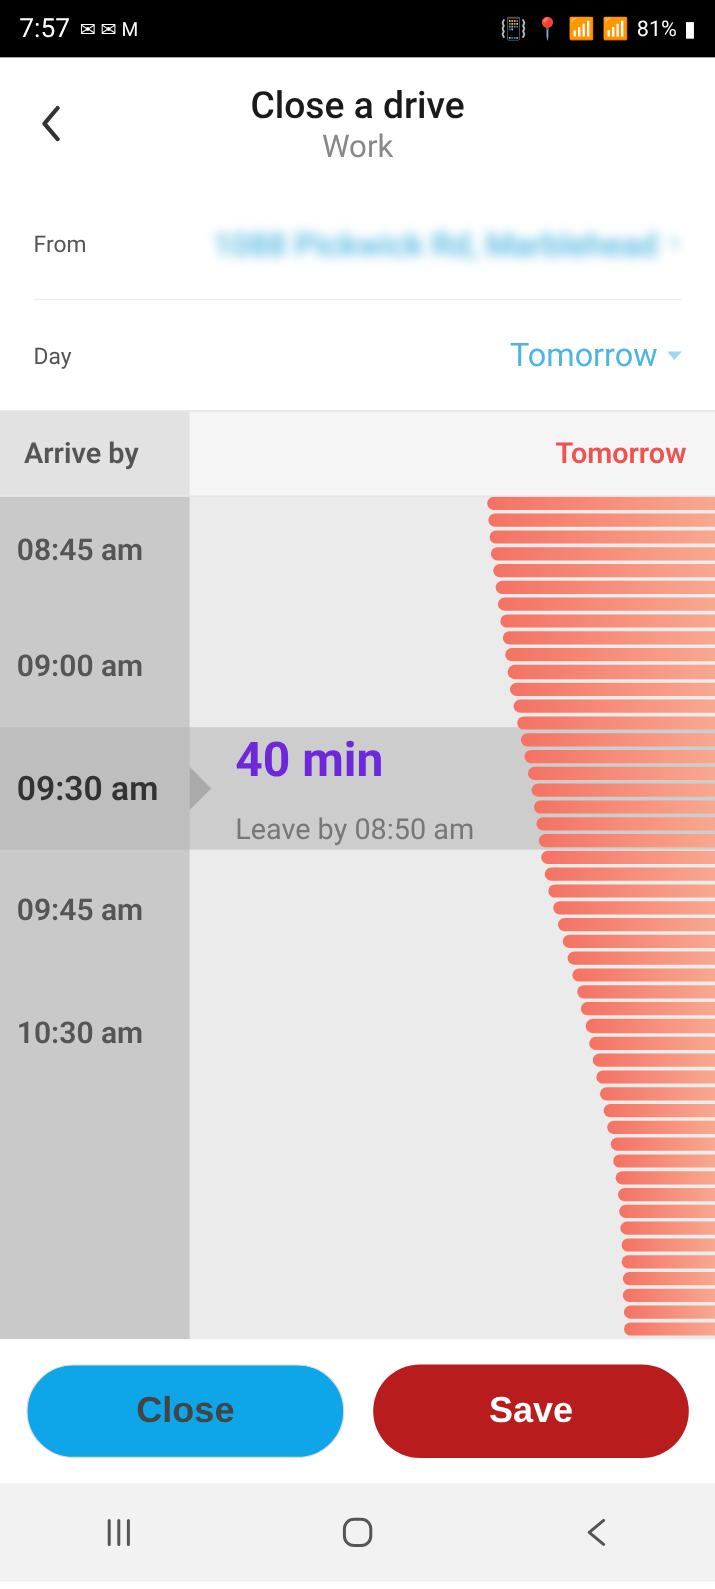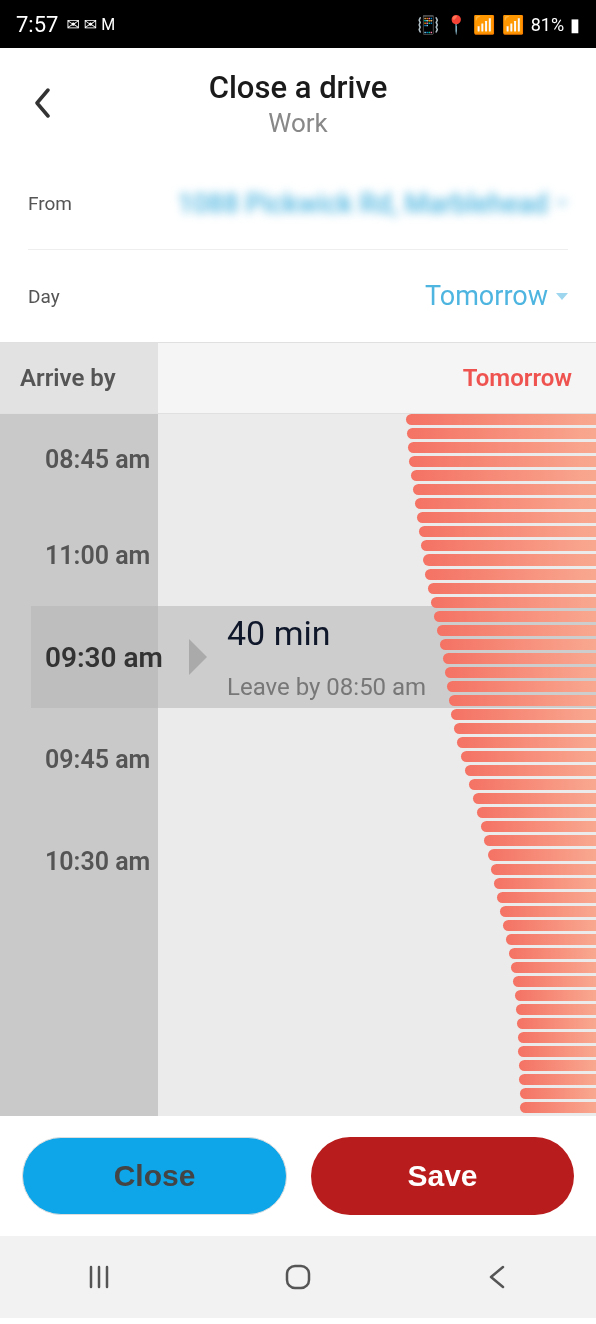--- a/index.html
+++ b/index.html
@@ -30,28 +30,28 @@
     .form-value.blue { color: #4db5e0; }
     .dropdown-arrow { width: 0; height: 0; border-left: 6px solid transparent; border-right: 6px solid transparent; border-top: 7px solid currentColor; opacity: 0.55; }
     .blurred .dropdown-arrow { filter: none; }
     
     
     .time-header { height: 72px; display: flex; align-items: center; background: #f5f5f5; border-top: 1px solid #e0e0e0; border-bottom: 1px solid #e0e0e0; }
     .time-header-left { width: 158px; padding-left: 20px; font-size: 24px; font-weight: 600; color: #555; background: #e2e2e2; height: 100%; display: flex; align-items: center; }
     .time-header-right { flex: 1; text-align: right; padding-right: 24px; font-size: 24px; font-weight: 600; color: #ef5350; }
     
     
-    .time-list { position: relative; height: 702px; overflow: hidden; background: #ebebeb; padding-left: 31px; }
+    .time-list { position: relative; height: 702px; overflow: hidden; background: #ebebeb; }
     .time-left-col { position: absolute; left: 0; top: 0; width: 158px; height: 100%; background: #c9c9c9; }
     .time-row { height: 102px; display: flex; align-items: center; position: relative; }
     .time-row.selected { background: rgba(180,180,180,0.55); }
     .time-label { width: 158px; padding-left: 14px; font-size: 25px; font-weight: 600; color: #555; z-index: 2; position: relative; }
     .time-row.selected .time-label { font-size: 28px; color: #333; }
     .time-details { z-index: 2; padding-left: 38px; position: relative; }
-    .time-duration { font-size: 34px; font-weight: 400; color: #0f172a; }
+    .time-duration { font-size: 40px; font-weight: 700; color: #6d28d9; }
     .time-leave { font-size: 24px; color: #777; margin-top: 20px; }
     .selected-pointer { position: absolute; left: 158px; top: 50%; transform: translateY(-50%); width: 0; height: 0; border-top: 18px solid transparent; border-bottom: 18px solid transparent; border-left: 18px solid #aaa; z-index: 3; }
     
     
     .traffic-bars { position: absolute; right: 0; top: 0; height: 100%; width: 200px; z-index: 1; display: flex; flex-direction: column; }
     .traffic-bar { height: 11.5px; margin-bottom: 3px; border-radius: 8px 0 0 8px; background: linear-gradient(90deg, #f47264 0%, #f9a890 100%); margin-left: auto; }
     
     
     .actions { height: 120px; display: flex; align-items: center; justify-content: space-between; padding: 0 22px; gap: 24px; background: #fff; }
     .btn { flex: 1; height: 78px; border-radius: 40px; font-size: 30px; font-weight: 600; display: flex; align-items: center; justify-content: center; cursor: pointer; border: none; }
@@ -170,21 +170,21 @@
       <div class="traffic-bar" style="width: 77px;"></div>
       <div class="traffic-bar" style="width: 77px;"></div>
       <div class="traffic-bar" style="width: 76px;"></div>
       <div class="traffic-bar" style="width: 76px;"></div>
     </div>
 
   <div class="time-row" style="height:90px;">
     <div class="time-label">08:45 am</div>
   </div>
   <div class="time-row">
-    <div class="time-label">11:00 am</div>
+    <div class="time-label">09:00 am</div>
   </div>
   <div class="time-row selected">
     <div class="time-label">09:30 am</div>
     <div class="selected-pointer"></div>
     <div class="time-details">
       <div class="time-duration">40 min</div>
       <div class="time-leave">Leave by 08:50 am</div>
     </div>
   </div>
   <div class="time-row">

